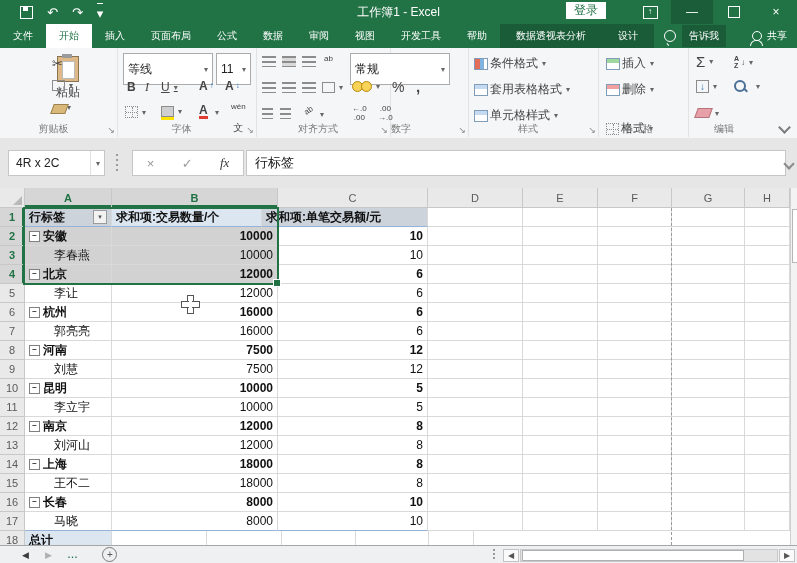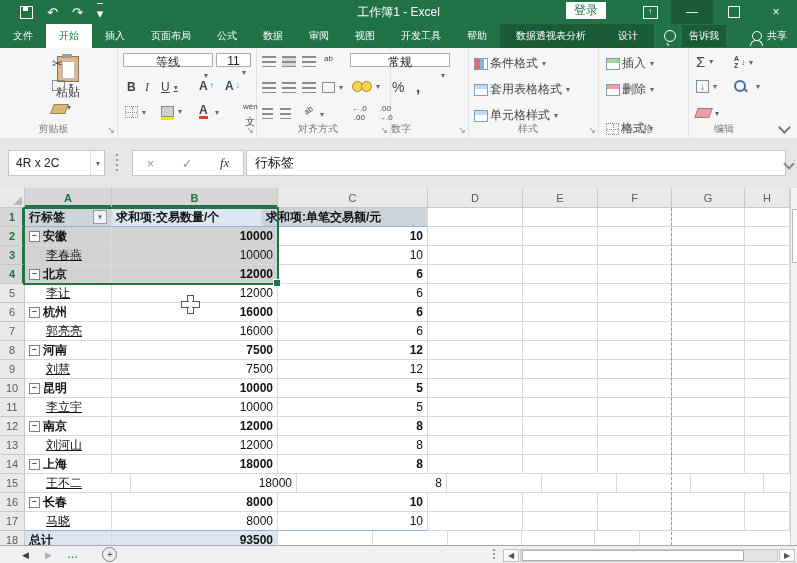--- a/index.html
+++ b/index.html
@@ -33,21 +33,21 @@
   .share-area{position:absolute;right:10px;top:0;height:24px;display:flex;align-items:center;gap:5px;}
   .person{width:8px;height:8px;border:1.5px solid #fff;border-radius:50%;position:relative;}
   .person::after{content:"";position:absolute;left:-3px;top:8px;width:11px;height:5px;border:1.5px solid #fff;border-bottom:none;border-radius:6px 6px 0 0;}
   
   #ribbon{position:absolute;left:0;top:48px;width:797px;height:90px;background:#f5f6f7;border-bottom:1px solid #d5d5d5;font-size:12px;color:#444;}
   .grp{position:absolute;top:0;height:89px;border-right:1px solid #e3e3e3;}
   .glabel{position:absolute;bottom:1px;left:0;right:10px;text-align:center;font-size:10px;color:#7a7a7a;white-space:nowrap;}
   .dlg{position:absolute;right:2px;bottom:2px;font-size:9px;color:#8a8a8a;line-height:1;}
   .mini{position:absolute;display:flex;align-items:center;gap:2px;color:#444;}
   .dda{font-size:8px;color:#666;margin-left:2px;}
-  .selbox{background:#fff;border:1px solid #ababab;display:flex;align-items:center;padding:0 4px;height:14px;box-sizing:border-box;font-size:12px;color:#222;flex-direction:column;}
+  .selbox{background:#fff;border:1px solid #ababab;display:flex;align-items:center;padding:0 4px;height:32px;box-sizing:border-box;font-size:12px;color:#222;}
   .selbox .dda{margin-left:auto;}
   .clipicon{width:20px;height:24px;background:#deb887;border:1px solid #8a7350;position:relative;}
   .clipicon::before{content:"";position:absolute;left:4px;top:-3px;width:10px;height:4px;background:#9b9b9b;}
   .clipicon::after{content:"";position:absolute;left:4px;top:4px;width:11px;height:16px;background:#fff;border:1px solid #bbb;}
   .bigbtn{position:absolute;display:flex;flex-direction:column;align-items:center;gap:2px;}
   .bi{font-weight:700;}.it{font-style:italic;font-family:"Liberation Serif",serif;}.un{text-decoration:underline;}
   .fsup{font-size:8px;color:#2b78c0;vertical-align:super;}
   .bars{width:14px;height:11px;background:repeating-linear-gradient(to bottom,#8c8c8c 0 2px,transparent 2px 5px);}
   .boxicon{width:13px;height:11px;border:1px solid #8c8c8c;box-sizing:border-box;}
   .gridicon{width:13px;height:12px;border:1px dotted #8c8c8c;position:relative;box-sizing:border-box;}
@@ -90,21 +90,21 @@
   .rhead.selhead{background:#d6d6d6;color:#217346;box-shadow:inset -2px 0 0 #217346;font-weight:700;}
   .cell{height:19px;line-height:18px;border-right:1px solid #d9d9d9;border-bottom:1px solid #d9d9d9;box-sizing:border-box;
         font-size:12px;color:#111;padding:0 4px;white-space:nowrap;overflow:hidden;flex:none;display:flex;align-items:center;}
   .cell.num{justify-content:flex-end;}
   .cell.b{font-weight:700;}
   .cell.bluebg{background:#dce6f1;}
   .cell.selgray{background:#d2d2d2;}
   .cell.selhdrbg{background:#cdd3db;}
   .cell.pbot{border-bottom:1px solid #95b3d7;}
   .minusbox{flex:none;width:9px;height:9px;border:1px solid #808080;background:#fff;margin-right:3px;display:flex;align-items:center;justify-content:center;font-size:8px;line-height:1;color:#333;}
-  .indent{padding-left:21px;text-decoration:underline;}
+  .indent{padding-left:29px;}
   .filterbtn{margin-left:auto;flex:none;width:14px;height:14px;background:#f2f2f2;border:1px solid #9b9b9b;display:flex;align-items:center;justify-content:center;font-size:7px;color:#555;box-sizing:border-box;}
   .selrect{position:absolute;left:23px;top:19px;width:256px;height:78px;border:2px solid #217346;pointer-events:none;box-sizing:border-box;}
   .fillhandle{position:absolute;right:-4px;bottom:-4px;width:6px;height:6px;background:#217346;border:1px solid #fff;}
   .pagebreak{position:absolute;left:671px;top:20px;height:337px;border-left:1px dashed #9a9a9a;}
   .cross{position:absolute;left:182px;top:108px;width:17px;height:17px;pointer-events:none;}
   .cross .v{position:absolute;left:6px;top:0;width:5px;height:17px;background:#fff;box-shadow:0 0 0 1px #555;}
   .cross .h{position:absolute;left:0;top:6px;width:17px;height:5px;background:#fff;box-shadow:0 0 0 1px #555;}
   .cross .vi{position:absolute;left:7px;top:1px;width:3px;height:15px;background:#fff;z-index:2;}
   .vscroll{position:absolute;left:790px;top:0;width:7px;height:357px;background:#f3f3f3;border-left:1px solid #cfcfcf;box-sizing:border-box;}
   .vthumb{position:absolute;left:1px;top:21px;width:4px;height:52px;background:#fff;border:1px solid #b7b7b7;}
@@ -229,24 +229,25 @@
           <span class="dda">▾</span>
         </span>
       <span class="mini" style="left:44px;top:58px;">
           <span class="boxicon ubar-y" style="background:#cfcfcf;"></span>
           <span class="dda">▾</span>
         </span>
       <span class="mini afont ubar-r" style="left:82px;top:56px;">
           <span>A</span>
         </span>
       <span class="dda" style="position:absolute;left:96px;top:60px;">▾</span>
-      <span class="mini" style="left:126px;top:54px;flex-direction:column;gap:4px;">
+      <span class="mini" style="left:114px;top:54px;flex-direction:column;gap:10px;">
         <span class="tinytext">wén</span>
         <span style="font-size:10px;">文</span>
       </span>
+      <div class="glabel">字体</div>
       <span class="dlg">↘</span>
     </div>
 
     <div class="grp" style="left:256px;width:88px;padding-left:46px;">
       <span class="mini" style="left:6px;top:8px;">
           <span class="bars"></span>
         </span>
       <span class="mini" style="left:26px;top:8px;background:#dadada;">
           <span class="bars"></span>
         </span>
@@ -598,21 +599,21 @@
           <div class="cell b num" style="width: 166px;">18000</div>
           <div class="cell b num" style="width: 150px;">8</div>
           <div class="cell" style="width: 95px;"></div>
           <div class="cell" style="width: 75px;"></div>
           <div class="cell" style="width: 74px;"></div>
           <div class="cell" style="width: 73px;"></div>
           <div class="cell" style="width: 45px;"></div>
         </div>
         <div class="grow">
           <div class="rhead">15</div>
-          <div class="cell indent" style="width: 106px;">
+          <div class="cell indent" style="width: 87px;">
             <span>王不二</span>
           </div>
           <div class="cell num" style="width: 166px;">18000</div>
           <div class="cell num" style="width: 150px;">8</div>
           <div class="cell" style="width: 95px;"></div>
           <div class="cell" style="width: 75px;"></div>
           <div class="cell" style="width: 74px;"></div>
           <div class="cell" style="width: 73px;"></div>
           <div class="cell" style="width: 45px;"></div>
         </div>
@@ -639,21 +640,20 @@
           <div class="cell num pbot" style="width: 150px;">10</div>
           <div class="cell" style="width: 95px;"></div>
           <div class="cell" style="width: 75px;"></div>
           <div class="cell" style="width: 74px;"></div>
           <div class="cell" style="width: 73px;"></div>
           <div class="cell" style="width: 45px;"></div>
         </div>
         <div class="grow">
           <div class="rhead">18</div>
           <div class="cell b bluebg" style="width: 87px;">总计</div>
-          <div class="cell b bluebg num" style="width: 166px;">93500</div>
           <div class="cell" style="width: 95px;"></div>
           <div class="cell" style="width: 75px;"></div>
           <div class="cell" style="width: 74px;"></div>
           <div class="cell" style="width: 73px;"></div>
           <div class="cell" style="width: 45px;"></div>
         </div>
       </div>
     <div class="pagebreak"></div>
     <div class="selrect">
       <span class="fillhandle"></span>

